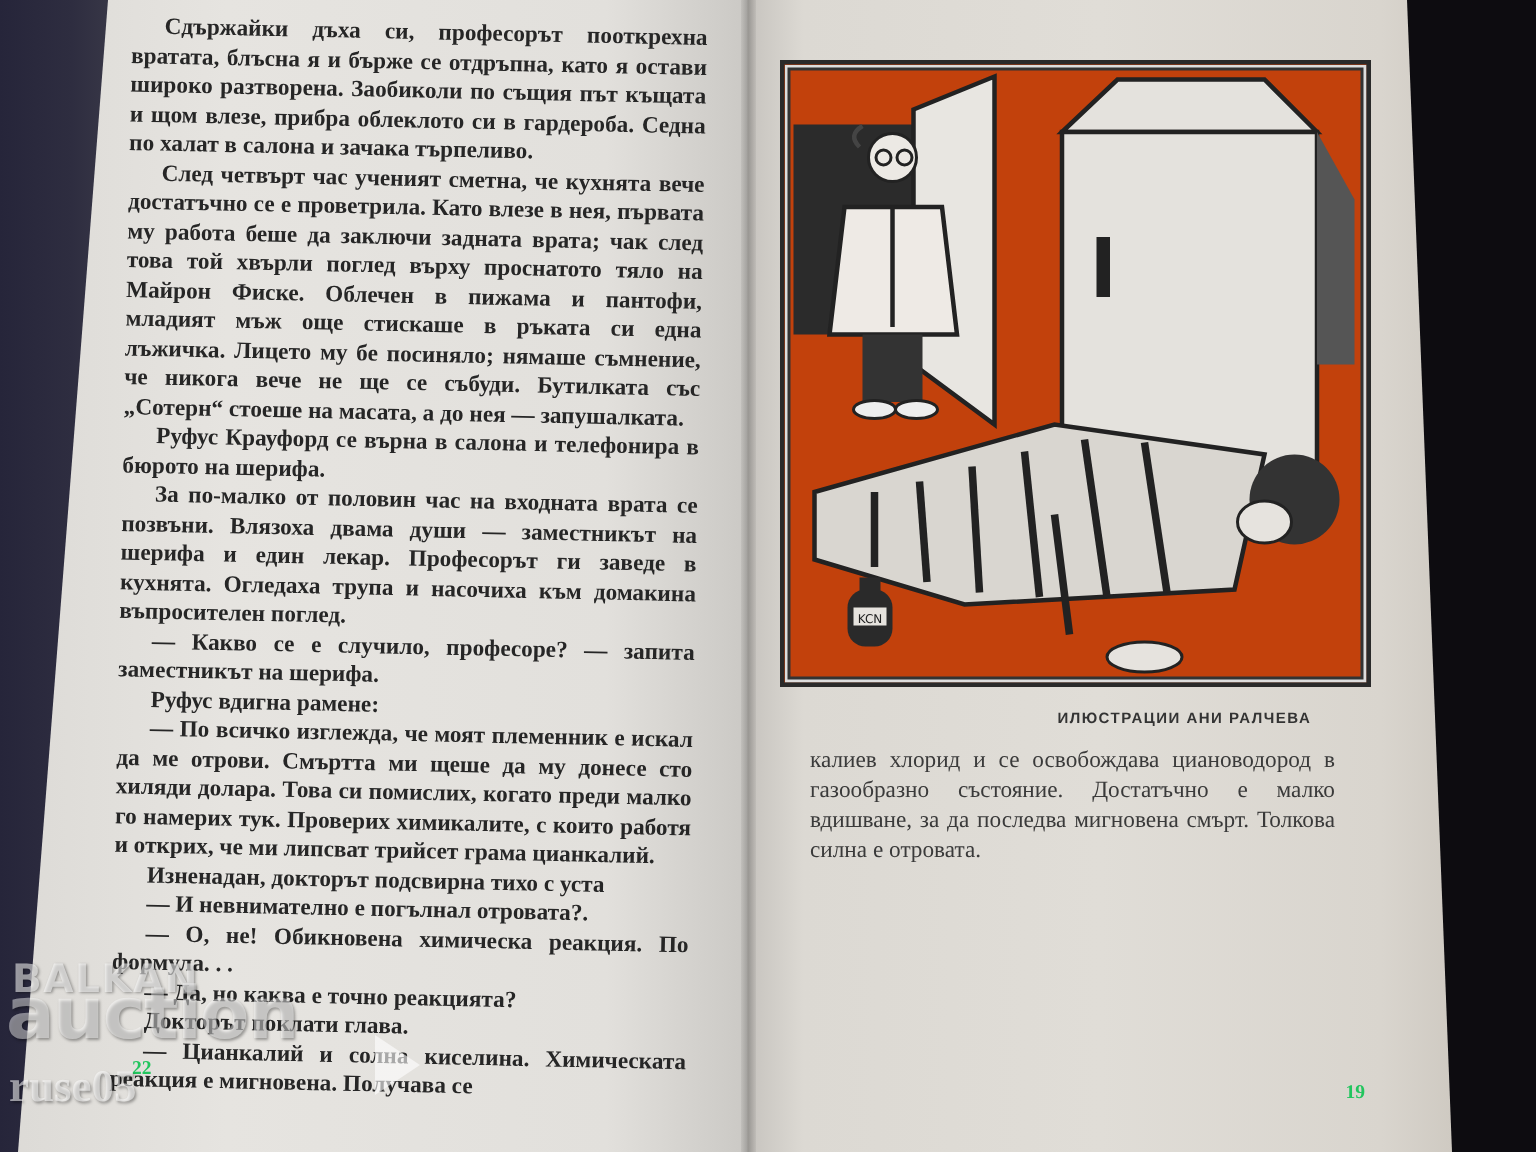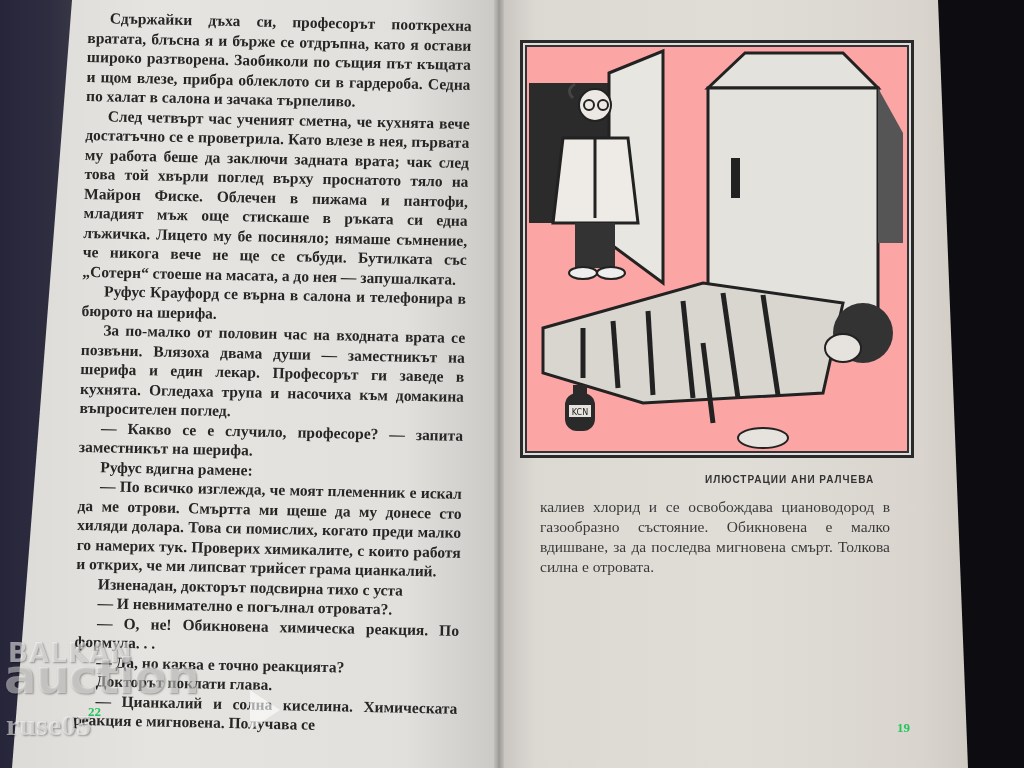--- a/index.html
+++ b/index.html
@@ -41,21 +41,21 @@
     font-size:10px; letter-spacing:1px; font-weight:bold; color:#333;
     font-family:Liberation Sans, sans-serif;
   }
   .page-num { position:absolute; font-weight:bold; color:#22c55e; font-size:13px; font-family:"Liberation Serif", serif; }
   .pn-left { left:88px; top:704px; }
   .pn-right { left:897px; top:720px; }
 
   .illustration {
     position:absolute; left:520px; top:40px; width:388px; height:412px;
     border:3px solid #2a2a2a; box-shadow:inset 0 0 0 2px #ddd, inset 0 0 0 4px #333;
-    background:#fca5a5;
+    background:#c2410c;
   }
   .illustration svg { width:100%; height:100%; display:block; }
 
   .watermark { position:absolute; pointer-events:none; color:rgba(255,255,255,0.55);
     font-family:"DejaVu Sans", sans-serif; font-weight:bold;
     text-shadow:1px 1px 2px rgba(0,0,0,0.35); }
   .wm-balkan { left:8px; top:638px; font-size:26px; letter-spacing:1px; }
   .wm-auction { left:4px; top:648px; font-size:48px; letter-spacing:-1px; color:rgba(255,255,255,0.45); }
   .wm-play { left:250px; top:690px; width:0; height:0; border-left:30px solid rgba(255,255,255,0.6);
     border-top:20px solid transparent; border-bottom:20px solid transparent; text-shadow:none; }
@@ -127,20 +127,20 @@
     <rect x="42" y="350" width="30" height="38" rx="12" fill="#2a2a2a"></rect>
     <rect x="50" y="342" width="14" height="10" fill="#2a2a2a"></rect>
     <rect x="46" y="362" width="22" height="12" fill="#e6e3de"></rect>
     <text x="57" y="372" font-size="8" text-anchor="middle" fill="#222" font-family="DejaVu Sans, sans-serif">KCN</text>
   </svg>
 </div>
 
 <div class="caption">ИЛЮСТРАЦИИ АНИ РАЛЧЕВА</div>
 
 <div class="text-block right-text">
-  <p style="text-indent:0">калиев хлорид и се освобождава циановодород в газообразно състояние. Обикновена е малко вдишване, за да последва мигновена смърт. Толкова силна е отровата.</p>
+  <p style="text-indent:0">калиев хлорид и се освобождава циановодород в газообразно състояние. Достатъчно е малко вдишване, за да последва мигновена смърт. Толкова силна е отровата.</p>
 </div>
 <div class="page-num pn-right">19</div>
 
 <div class="watermark wm-balkan">BALKAN</div>
 <div class="watermark wm-auction">auction</div>
 <div class="watermark wm-play"></div>
 <div class="watermark wm-user">ruse05</div>
 
 </body></html>

